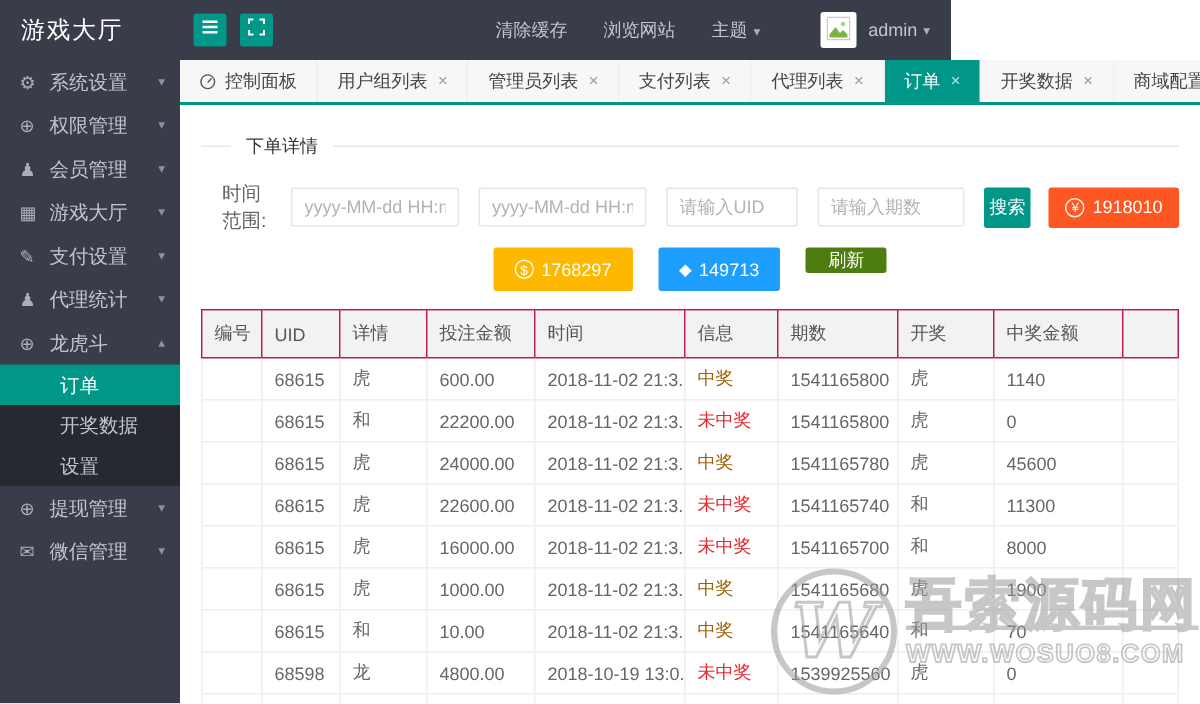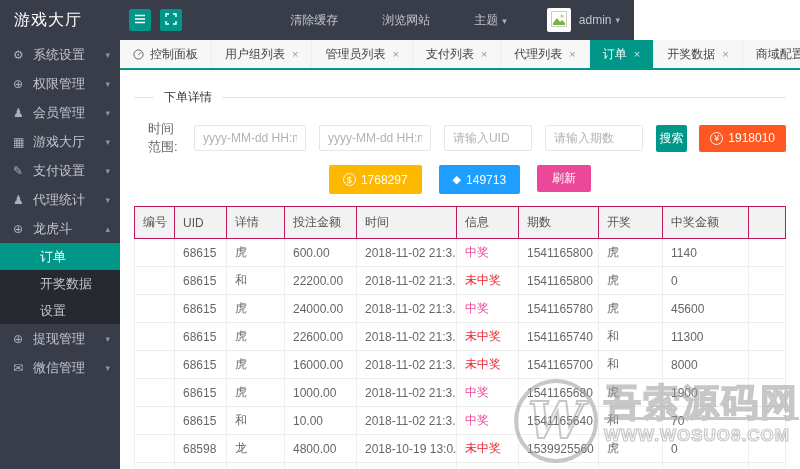--- a/index.html
+++ b/index.html
@@ -5,21 +5,21 @@
   * { margin:0; padding:0; box-sizing:border-box; }
   html,body { width:800px; height:469px; overflow:hidden; }
   body { font-family:"Liberation Sans","DejaVu Sans",sans-serif; background:#fff; }
   .app { position:relative; width:800px; height:469px; background:#fff; overflow:hidden; }
 
   
   .topbar { position:absolute; left:0; top:0; width:634px; height:40px; background:#393D49; display:flex; align-items:center; z-index:5; }
   .logo { width:120px; padding-left:14px; color:#fff; font-size:16px; letter-spacing:1px; }
   .top-btn { width:22px; height:22px; background:#009688; border-radius:2px; display:flex; align-items:center; justify-content:center; margin-left:9px; cursor:pointer; }
   .topbar-right { margin-left:auto; display:flex; align-items:center; padding-right:14px; color:#c2c5cc; font-size:12px; }
-  .top-link { margin-left:44px; cursor:pointer; }
+  .top-link { margin-left:24px; cursor:pointer; }
   .caret { font-size:9px; color:#aab0ba; margin-left:4px; }
   .avatar { width:24px; height:24px; background:#fff; border-radius:2px; margin-left:40px; margin-right:8px; display:flex; align-items:center; justify-content:center; overflow:hidden; }
   .username { display:flex; align-items:center; cursor:pointer; }
 
   
   .sidebar { position:absolute; left:0; top:40px; width:120px; height:429px; background:#393D49; z-index:4; }
   .side-item { height:29px; display:flex; align-items:center; padding:0 10px 0 13px; color:#c2c5cc; font-size:13px; cursor:pointer; }
   .side-item .s-icon { width:20px; font-size:12px; color:#aab0ba; }
   .side-item .s-label { flex:1; }
   .side-item .s-caret { font-size:9px; color:#8d939e; }
@@ -48,28 +48,28 @@
   .in-date { width:112px; }
   .in-uid { width:88px; }
   .in-issue { width:98px; }
   .btn { border:none; border-radius:2px; color:#fff; font-size:12px; height:27px; display:inline-flex; align-items:center; justify-content:center; cursor:pointer; font-family:inherit; }
   .btn-search { width:46px; background:#009688; }
   .btn-red { background:#FF5722; padding:0 11px; margin-left:12px; }
   .coin { display:inline-flex; width:13px; height:13px; border:1px solid rgba(255,255,255,.9); border-radius:50%; font-size:9px; align-items:center; justify-content:center; margin-right:5px; }
   .stats-row { margin-top:9px; display:flex; justify-content:center; gap:17px; }
   .btn-yellow { background:#FFB800; height:29px; padding:0 14px; }
   .btn-blue { background:#1E9FFF; height:29px; padding:0 14px; }
-  .btn-refresh { background:#ec4899; height:27px; padding:0 15px; }
+  .btn-refresh { background:#4d7c0f; height:17px; padding:0 15px; }
   .diamond { margin-right:5px; font-size:11px; }
 
   
   table { width:652px; border-collapse:collapse; margin-top:12px; font-size:12px; color:#666; table-layout:fixed; }
   th { background:#f2f2f2; font-weight:normal; text-align:left; padding:7px 8px; border:1px solid #be185d; color:#555; white-space:nowrap; overflow:hidden; }
   td { padding:5px 8px; border:1px solid #eee; white-space:nowrap; overflow:hidden; }
-  .status.win { color:#ec4899; }
+  .status.win { color:#a16207; }
   .status.lose { color:#e8262d; }
 
   
   .watermark { position:absolute; right:0; bottom:0; width:320px; height:88px; z-index:9; pointer-events:none; opacity:.55; }
   .wm-circle { position:absolute; left:34px; top:-2px; width:84px; height:84px; border:4px solid #9b9b9b; border-radius:50%; display:flex; align-items:center; justify-content:center; background:transparent; }
   .wm-w { font-family:"DejaVu Serif","Liberation Serif",serif; font-style:italic; font-weight:bold; font-size:50px; color:transparent; -webkit-text-stroke:2px #9b9b9b; line-height:1; }
   .wm-texts { position:absolute; left:124px; top:2px; width:196px; }
   .wm-name { font-size:37px; font-weight:bold; letter-spacing:2px; color:transparent; -webkit-text-stroke:1.6px #9b9b9b; white-space:nowrap; line-height:1.1;text-decoration:underline; }
   .wm-url { font-size:17px; font-weight:bold; letter-spacing:1px; color:transparent; -webkit-text-stroke:1.2px #9b9b9b; white-space:nowrap; margin-top:2px; }
 </style>

